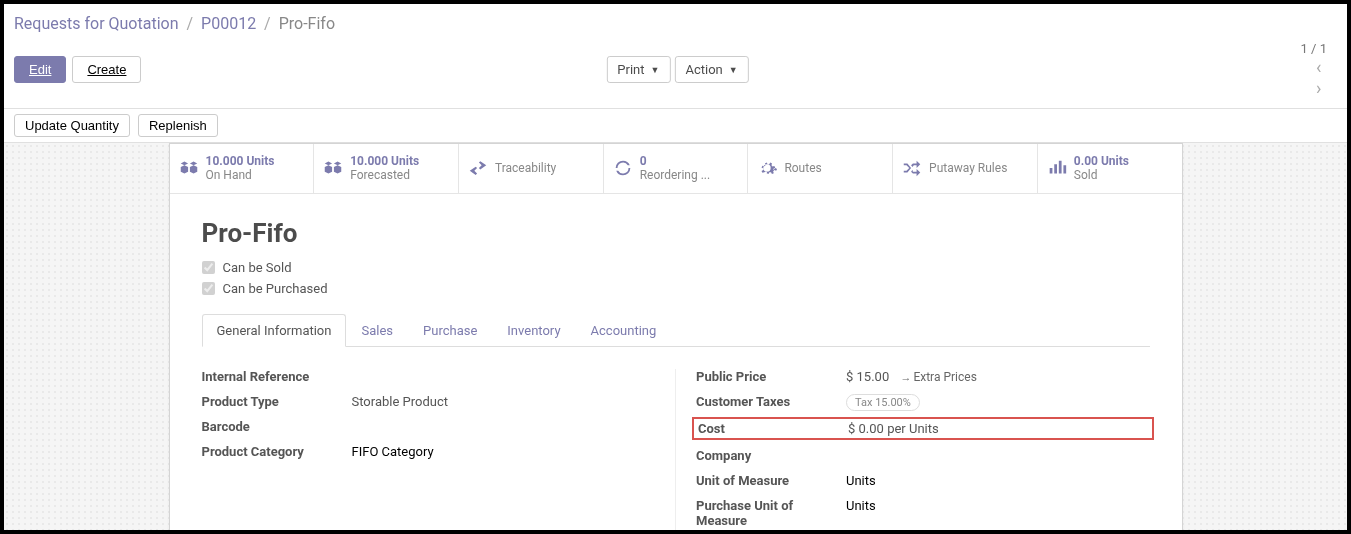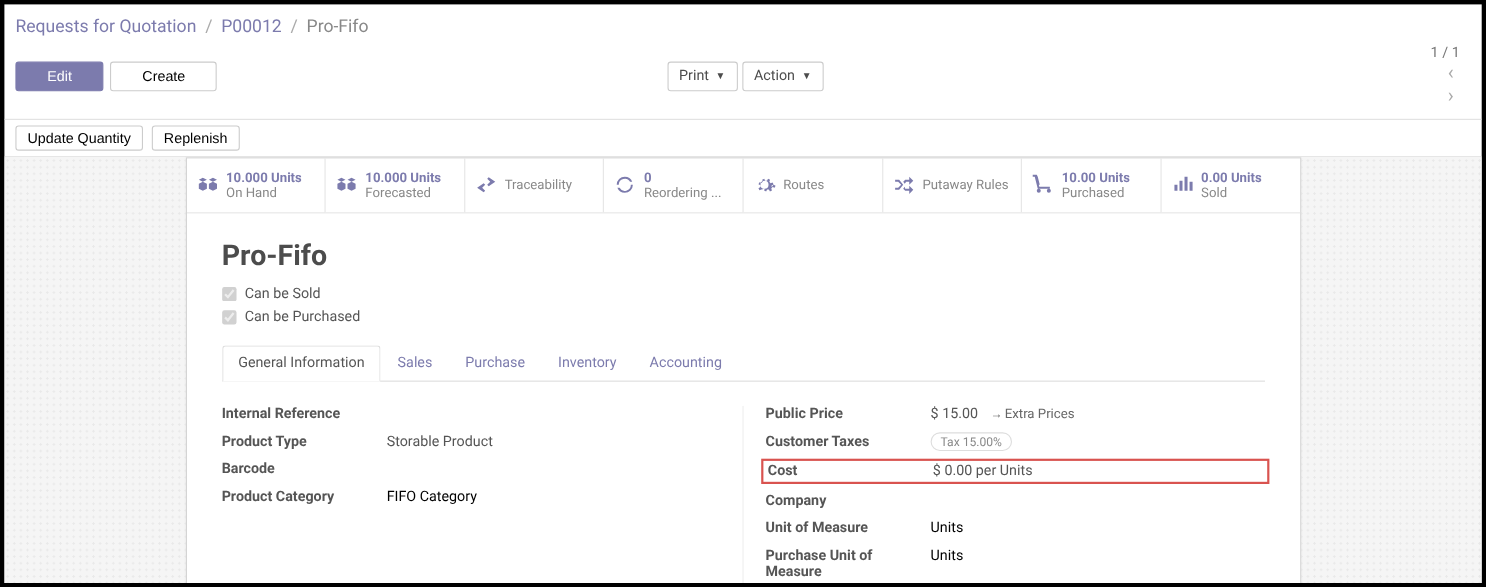--- a/index.html
+++ b/index.html
@@ -5,21 +5,21 @@
 * { box-sizing: border-box; margin: 0; padding: 0; }
 body { font-family: -apple-system, BlinkMacSystemFont, "Segoe UI", Roboto, Helvetica, Arial, sans-serif; font-size: 13px; color: #4c4c4c; background: #fff; border: 4px solid #000; width: 1351px; height: 534px; overflow: hidden; }
 
 .topbar { padding: 6px 10px 0 10px; }
 .breadcrumb { color: #aaa; font-size: 16px; padding: 4px 0 8px 0; }
 .breadcrumb a { color: #7c7bad; text-decoration: none; cursor: pointer; }
 .breadcrumb .sep { color: #aaa; margin: 0 4px; }
 .breadcrumb .current { color: #888; }
 
 .controlrow { display: flex; align-items: center; padding: 0 0 10px 0; }
-.btn { border: 1px solid #ccc; background: #fff; padding: 5px 28px; border-radius: 3px; font-size: 13px; cursor: pointer; }
+.btn { border: 1px solid #ccc; background: #fff; padding: 5px 14px; border-radius: 3px; font-size: 13px; cursor: pointer; text-decoration: underline; }
 .btn + .btn { margin-left: 6px; }
 .btn-primary { background: #7c7bad; color: #fff; border-color: #7c7bad; }
 .dropdown-btn { border: 1px solid #ccc; background: #fff; padding: 5px 10px; border-radius: 3px; font-size: 13px; cursor: pointer; display: inline-flex; align-items: center; margin-left: 4px; }
 .dropdown-btn .caret { margin-left: 6px; font-size: 9px; }
 .center-controls { position: absolute; left: 50%; transform: translateX(-50%); display: flex; }
 .pager { margin-left: auto; display: flex; align-items: center; color: #777; flex-direction: column; }
 .pager .count { margin-right: 10px; }
 .pager .arrow { font-size: 18px; color: #aaa; padding: 0 4px; cursor: pointer; }
 
 .divider { border: none; border-top: 1px solid #e0e0e0; }
@@ -159,29 +159,20 @@
       <div class="statblock">
         <span class="icon"><svg viewBox="0 0 24 24">
               <path d="M3 7h4l4 5-4 5H3v-2h3l3-3-3-3H3V7zm14-3l4 4-4 4V9h-3l-1.5 2L11 9l2-2h4V4zm0 12v-3l4 4-4 4v-3h-4l-2-2 1.5-2L13 16h4z"></path>
             </svg></span>
         <span class="txt">
             <span class="lbl">Putaway Rules</span>
           </span>
       </div>
       <div class="statblock">
         <span class="icon"><svg viewBox="0 0 24 24">
-              <path d="M7 4h14l-2 8H9L7 4zM5 2H2v2h2l3 12h12v-2H8.5L8 12h11l2-8H7L6 2H5zm3 18a2 2 0 100-4 2 2 0 000 4zm10 0a2 2 0 100-4 2 2 0 000 4z"></path>
-            </svg></span>
-        <span class="txt">
-            <span class="val">10.00 Units</span>
-            <span class="lbl">Purchased</span>
-          </span>
-      </div>
-      <div class="statblock">
-        <span class="icon"><svg viewBox="0 0 24 24">
               <path d="M4 18h3v-6H4v6zm5 0h3V8H9v10zm5 0h3V4h-3v14zm5 0h3v-9h-3v9z"></path>
             </svg></span>
         <span class="txt">
             <span class="val">0.00 Units</span>
             <span class="lbl">Sold</span>
           </span>
       </div>
     </div>
 
     <div class="sheet-body">

